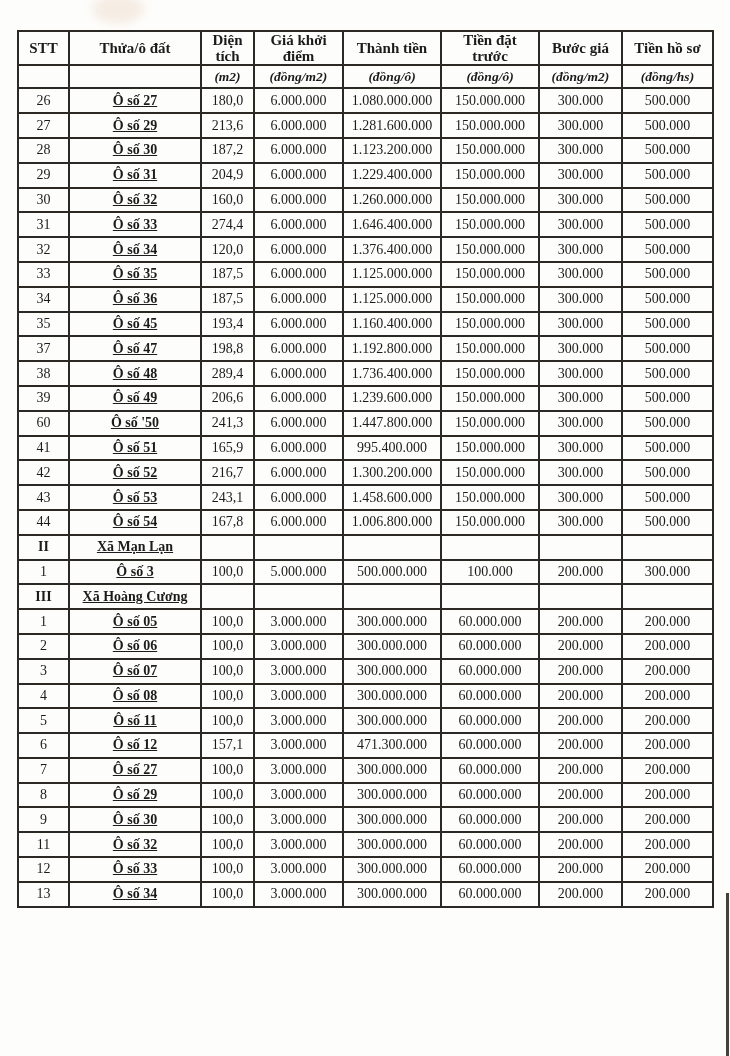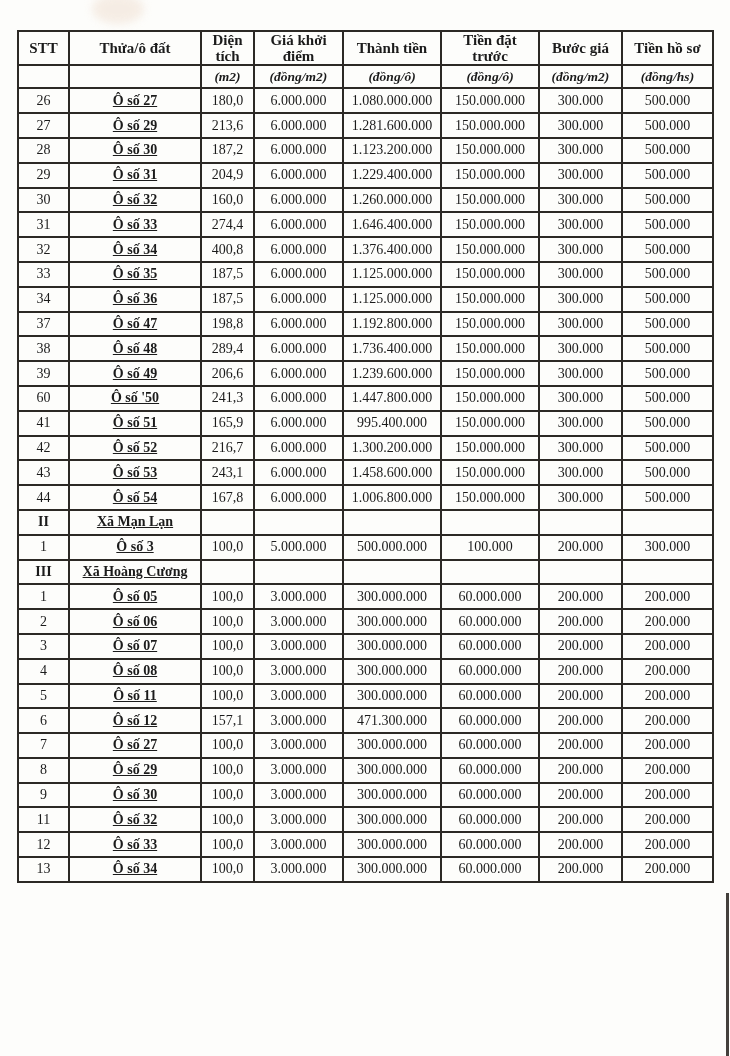--- a/index.html
+++ b/index.html
@@ -171,21 +171,21 @@
         <td class="col-area">274,4</td>
         <td class="col-start-price">6.000.000</td>
         <td class="col-total">1.646.400.000</td>
         <td class="col-deposit">150.000.000</td>
         <td class="col-step">300.000</td>
         <td class="col-fee">500.000</td>
       </tr>
       <tr class="data">
         <td class="col-stt">32</td>
         <td class="col-plot">Ô số 34</td>
-        <td class="col-area">400,8</td>
+        <td class="col-area">120,0</td>
         <td class="col-start-price">6.000.000</td>
         <td class="col-total">1.376.400.000</td>
         <td class="col-deposit">150.000.000</td>
         <td class="col-step">300.000</td>
         <td class="col-fee">500.000</td>
       </tr>
       <tr class="data">
         <td class="col-stt">33</td>
         <td class="col-plot">Ô số 35</td>
         <td class="col-area">187,5</td>
@@ -194,20 +194,30 @@
         <td class="col-deposit">150.000.000</td>
         <td class="col-step">300.000</td>
         <td class="col-fee">500.000</td>
       </tr>
       <tr class="data">
         <td class="col-stt">34</td>
         <td class="col-plot">Ô số 36</td>
         <td class="col-area">187,5</td>
         <td class="col-start-price">6.000.000</td>
         <td class="col-total">1.125.000.000</td>
+        <td class="col-deposit">150.000.000</td>
+        <td class="col-step">300.000</td>
+        <td class="col-fee">500.000</td>
+      </tr>
+      <tr class="data">
+        <td class="col-stt">35</td>
+        <td class="col-plot">Ô số 45</td>
+        <td class="col-area">193,4</td>
+        <td class="col-start-price">6.000.000</td>
+        <td class="col-total">1.160.400.000</td>
         <td class="col-deposit">150.000.000</td>
         <td class="col-step">300.000</td>
         <td class="col-fee">500.000</td>
       </tr>
       <tr class="data">
         <td class="col-stt">37</td>
         <td class="col-plot">Ô số 47</td>
         <td class="col-area">198,8</td>
         <td class="col-start-price">6.000.000</td>
         <td class="col-total">1.192.800.000</td>

